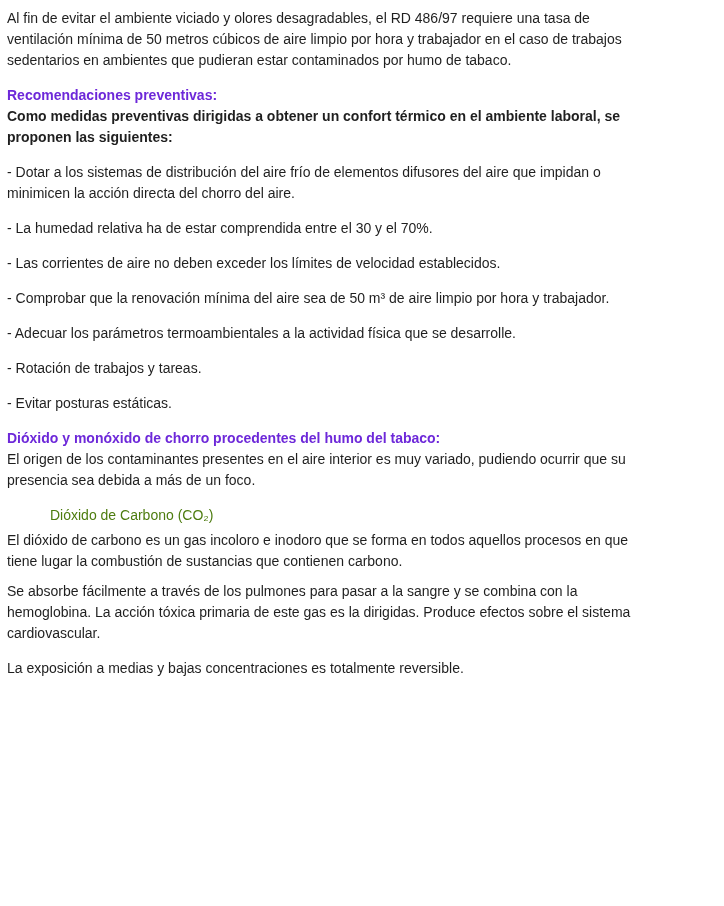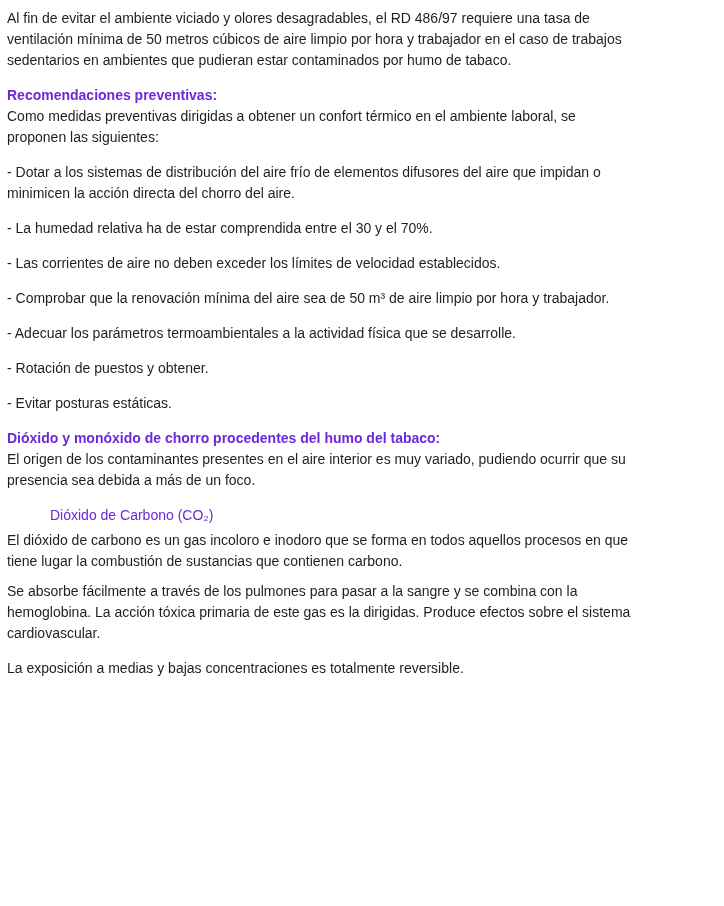--- a/index.html
+++ b/index.html
@@ -26,29 +26,29 @@
   .doc h3 {
     margin: 0;
     font-size: 14px;
     line-height: 21px;
     font-weight: bold;
     color: #6d28d9;
   }
   .subheading {
     margin: 0 0 4px 0;
     padding-left: 43px;
-    color: #6d28d9;
+    color: #4d7c0f;
     font-weight: normal;
     line-height: 21px;
   }
   .mt14 { margin-top: 14px; }
   .mt19 { margin-top: 19px; }
   .mt23 { margin-top: 23px; }
   .mt27 { margin-top: 27px; }
-  .mt45 { margin-top: 45px; }
+  .mt45 { margin-top: 45px; font-weight: bold; }
   .mb8  { margin-bottom: 8px !important; }
   .mb9  { margin-bottom: 9px !important; }
 </style>
 </head>
 <body>
 
 <div class="doc">
 
   <p>Al fin de evitar el ambiente viciado y olores desagradables, el RD 486/97 requiere una tasa de ventilación mínima de 50 metros cúbicos de aire limpio por hora y trabajador en el caso de trabajos sedentarios en ambientes que pudieran estar contaminados por humo de tabaco.</p>
 
@@ -60,21 +60,21 @@
 
 
   <p>- La humedad relativa ha de estar comprendida entre el 30 y el 70%.</p>
 
   <p>- Las corrientes de aire no deben exceder los límites de velocidad establecidos.</p>
 
   <p>- Comprobar que la renovación mínima del aire sea de 50 m³ de aire limpio por hora y trabajador.</p>
 
   <p>- Adecuar los parámetros termoambientales a la actividad física que se desarrolle.</p>
 
-  <p>- Rotación de puestos y obtener.</p>
+  <p>- Rotación de trabajos y tareas.</p>
 
   <p>- Evitar posturas estáticas.</p>
 
   <h3 class="mt23">Dióxido y monóxido de chorro procedentes del humo del tabaco:</h3>
 
   <p class="mt14">El origen de los contaminantes presentes en el aire interior es muy variado, pudiendo ocurrir que su presencia sea debida a más de un foco.</p>
 
   <div class="subheading">Dióxido de Carbono (CO₂)</div>
 
   <p class="mb9">El dióxido de carbono es un gas incoloro e inodoro que se forma en todos aquellos procesos en que tiene lugar la combustión de sustancias que contienen carbono.</p>

